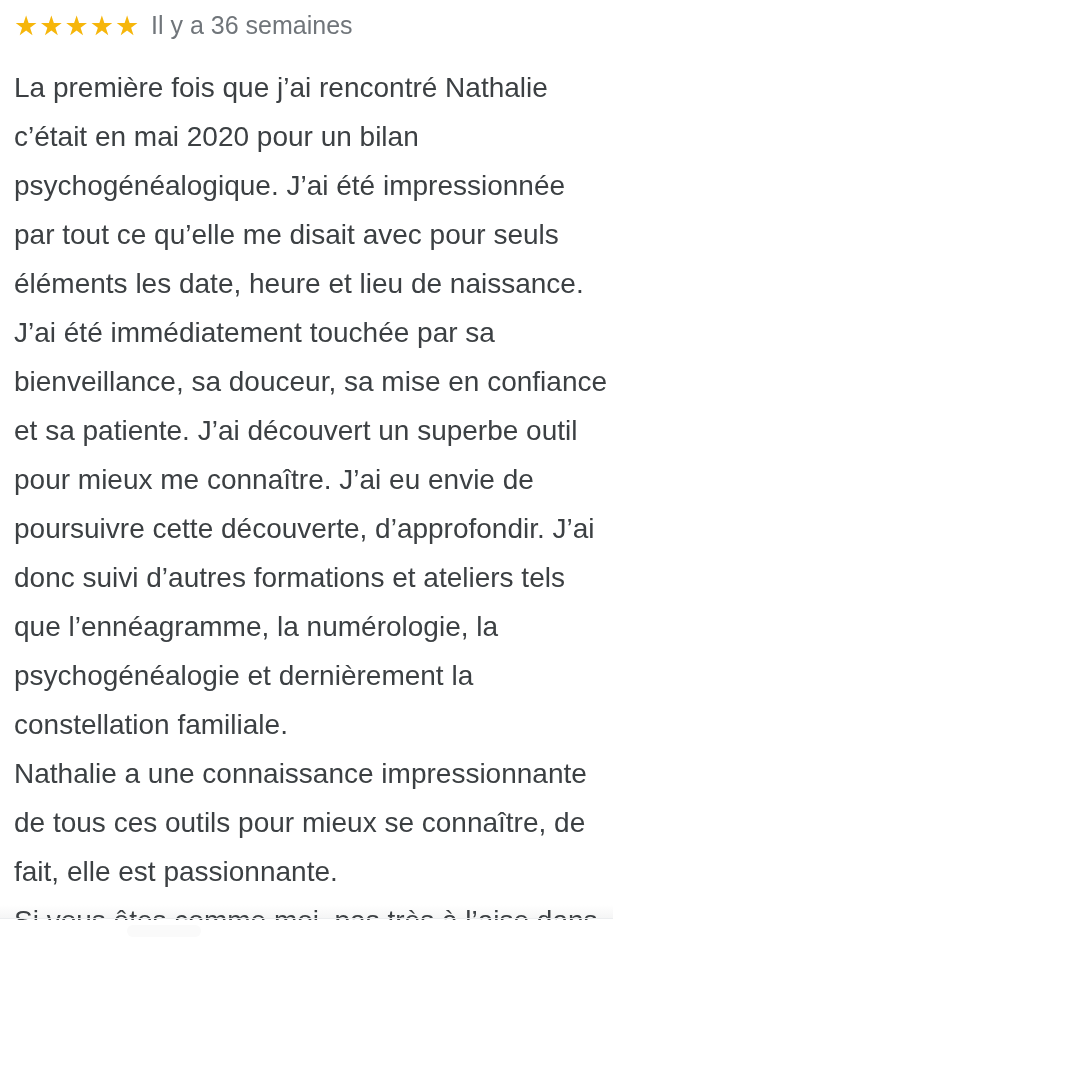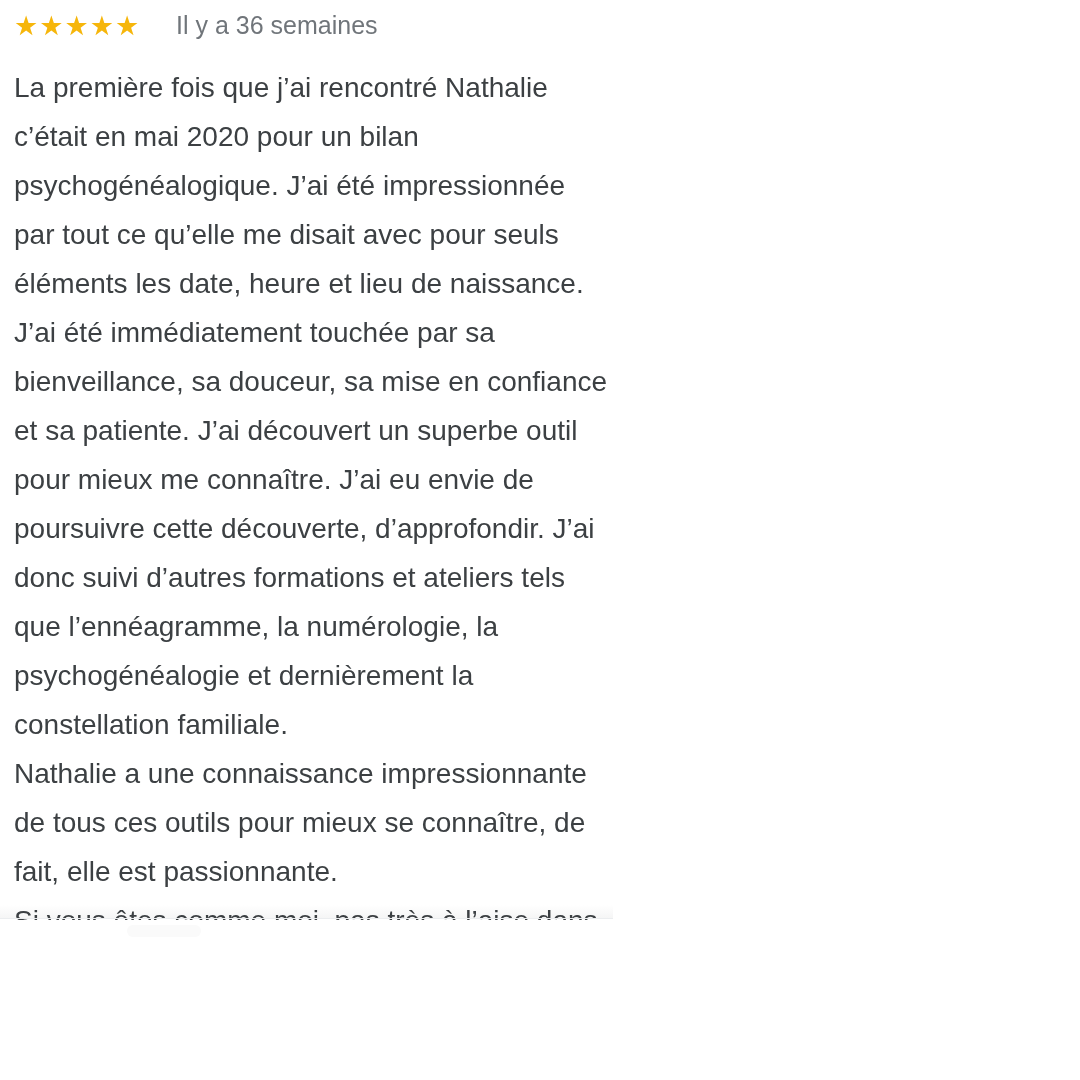--- a/index.html
+++ b/index.html
@@ -33,21 +33,21 @@
   }
   .stars {
     font-family: "DejaVu Sans", sans-serif;
     font-size: 27px;
     line-height: 1;
     color: var(--star-color, #f6b60b);
     letter-spacing: 1px;
     white-space: nowrap;
   }
   .timestamp {
-    margin-left: 36px;
+    margin-left: 11px;
     font-size: 25px;
     color: var(--timestamp-color, #70757a);
     white-space: nowrap;
   }
   .review-body {
     margin-top: 21px;
     font-size: 28px;
     line-height: 49px;
     color: var(--body-color, #3c4043);
     white-space: pre;

